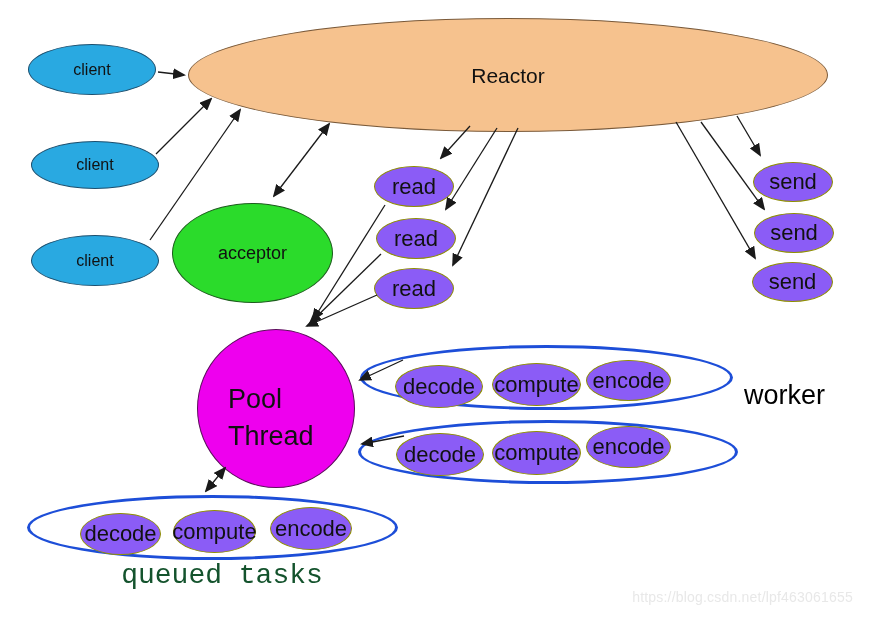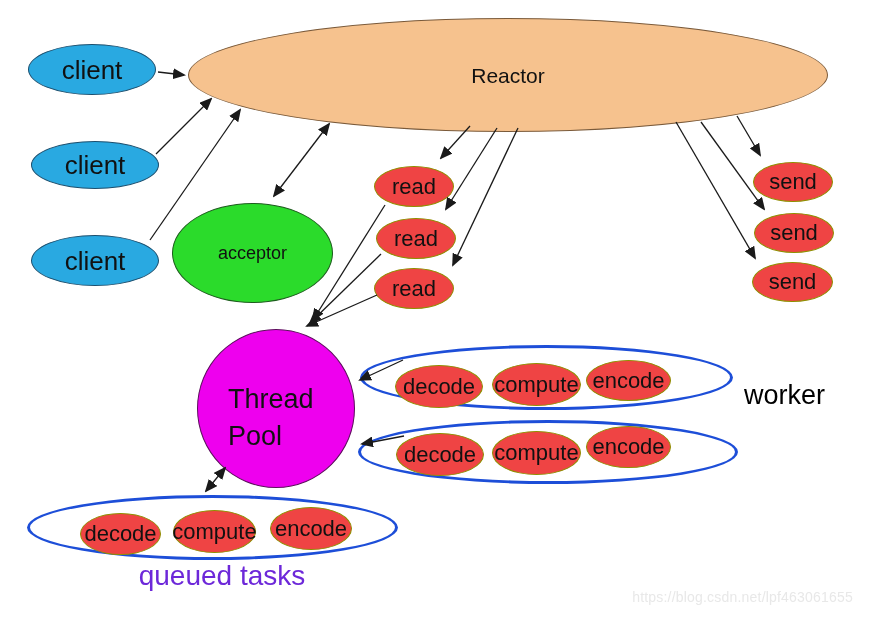--- a/index.html
+++ b/index.html
@@ -5,34 +5,34 @@
   html,body { margin:0; padding:0; background:#ffffff; }
   .stage {
     position:relative; width:885px; height:617px; background:#ffffff;
     font-family:"Liberation Sans", sans-serif; color:#111; overflow:hidden;
   }
   .ellipse {
     position:absolute; border-radius:50%; box-sizing:border-box;
     display:flex; align-items:center; justify-content:center;
     white-space:nowrap; line-height:1;
   }
-  .client   { background:#29a9e1; border:1.5px solid #1c4f6e; font-size:26px; }
+  .client   { background:#29a9e1; border:1.5px solid #1c4f6e; font-size:16px; }
   .reactor  { background:#f6c28e; border:1.5px solid #7a5a3a; font-size:21px; z-index:1; }
   .acceptor { background:#2bdb2b; border:1.5px solid #1e5c1e; font-size:18px; }
-  .task     { background:#ef4444; border:1.5px solid #8f8f00; font-size:22px; }
+  .task     { background:#8b5cf6; border:1.5px solid #8f8f00; font-size:22px; }
   .group    { background:#ffffff; border:3px solid #1d4ed8; z-index:1; }
   .group .task { z-index:2; }
   .pool     { background:#ee00ee; border:1.5px solid #5c105c; border-radius:50%;
               position:absolute; box-sizing:border-box; }
   .pool-text { position:absolute; left:30px; top:51px; font-size:27px; line-height:37px;
                text-align:left; white-space:nowrap; }
   .pool-text span { display:block; }
   .side-label { position:absolute; font-size:27px; line-height:34px; color:#000; }
   .side-label span { display:block; }
-  .caption { position:absolute; font-size:28px; color:#6d28d9; white-space:nowrap; }
+  .caption { position:absolute; font-size:28px; color:#14532d; white-space:nowrap;font-family:Liberation Mono, monospace; }
   .watermark { position:absolute; right:32px; top:589px; font-size:14px;
                color:#e8e8e8; letter-spacing:0.2px; white-space:nowrap; }
   .connectors { position:absolute; left:0; top:0; z-index:5; pointer-events:none; }
   .connectors line { stroke:#1a1a1a; stroke-width:1.3; }
 </style>
 </head>
 <body>
 
 <div class="stage">
 
@@ -69,22 +69,22 @@
   </div>
   <div class="ellipse task" style="left:754px;top:213px;width:80px;height:40px">
     <span>send</span>
   </div>
   <div class="ellipse task" style="left:752px;top:262px;width:81px;height:40px">
     <span>send</span>
   </div>
 
   <div class="pool" style="left:197px;top:329px;width:158px;height:159px">
     <div class="pool-text">
+      <span>Pool</span>
       <span>Thread</span>
-      <span>Pool</span>
     </div>
   </div>
 
   <div class="ellipse group" style="left:360px;top:345px;width:373px;height:65px">
     <div class="ellipse task" style="left:32px;top:17px;width:88px;height:43px">
       <span>decode</span>
     </div>
     <div class="ellipse task" style="left:129px;top:15px;width:89px;height:43px">
       <span>compute</span>
     </div>

